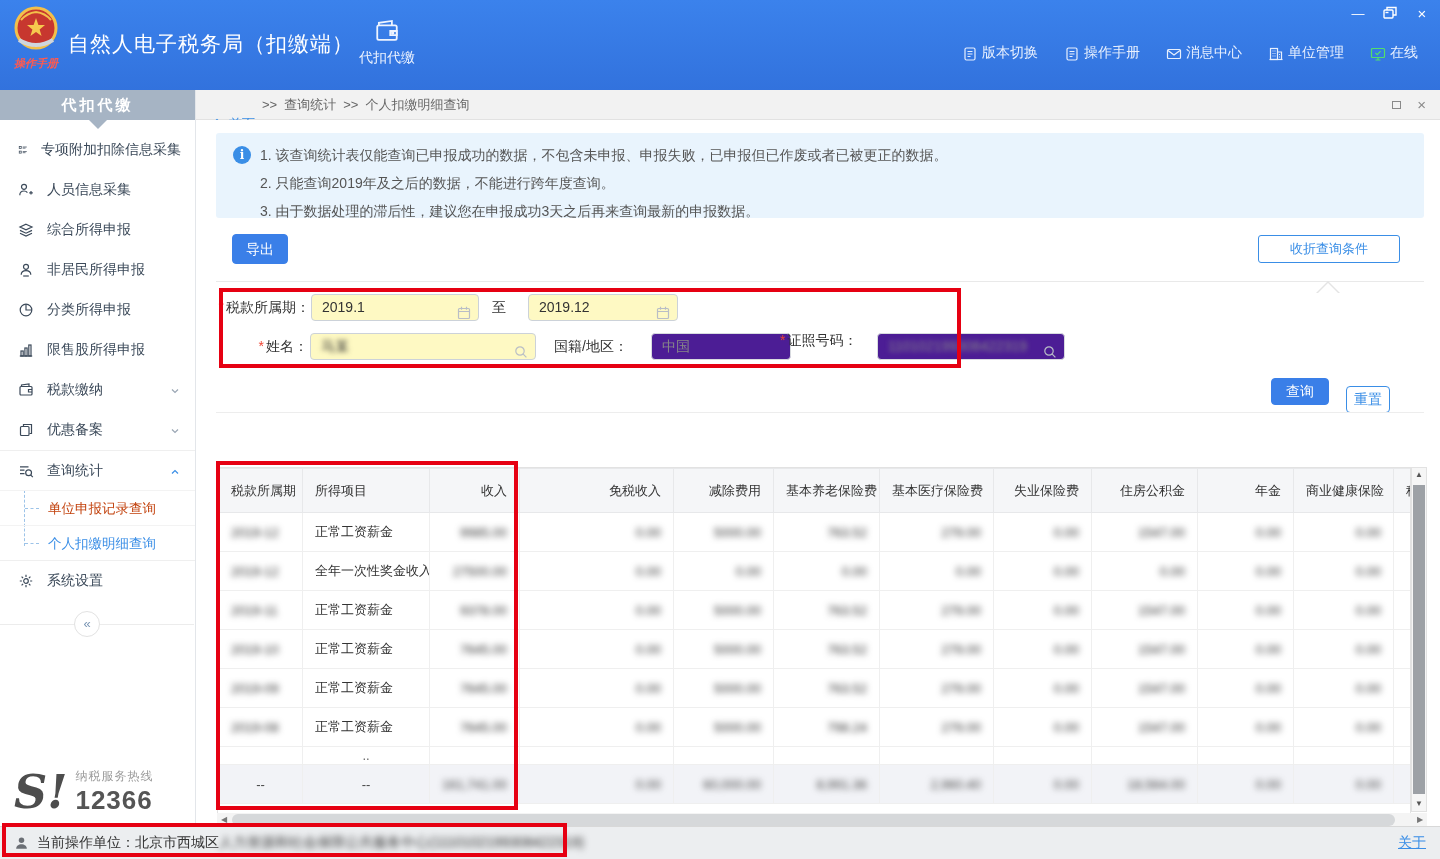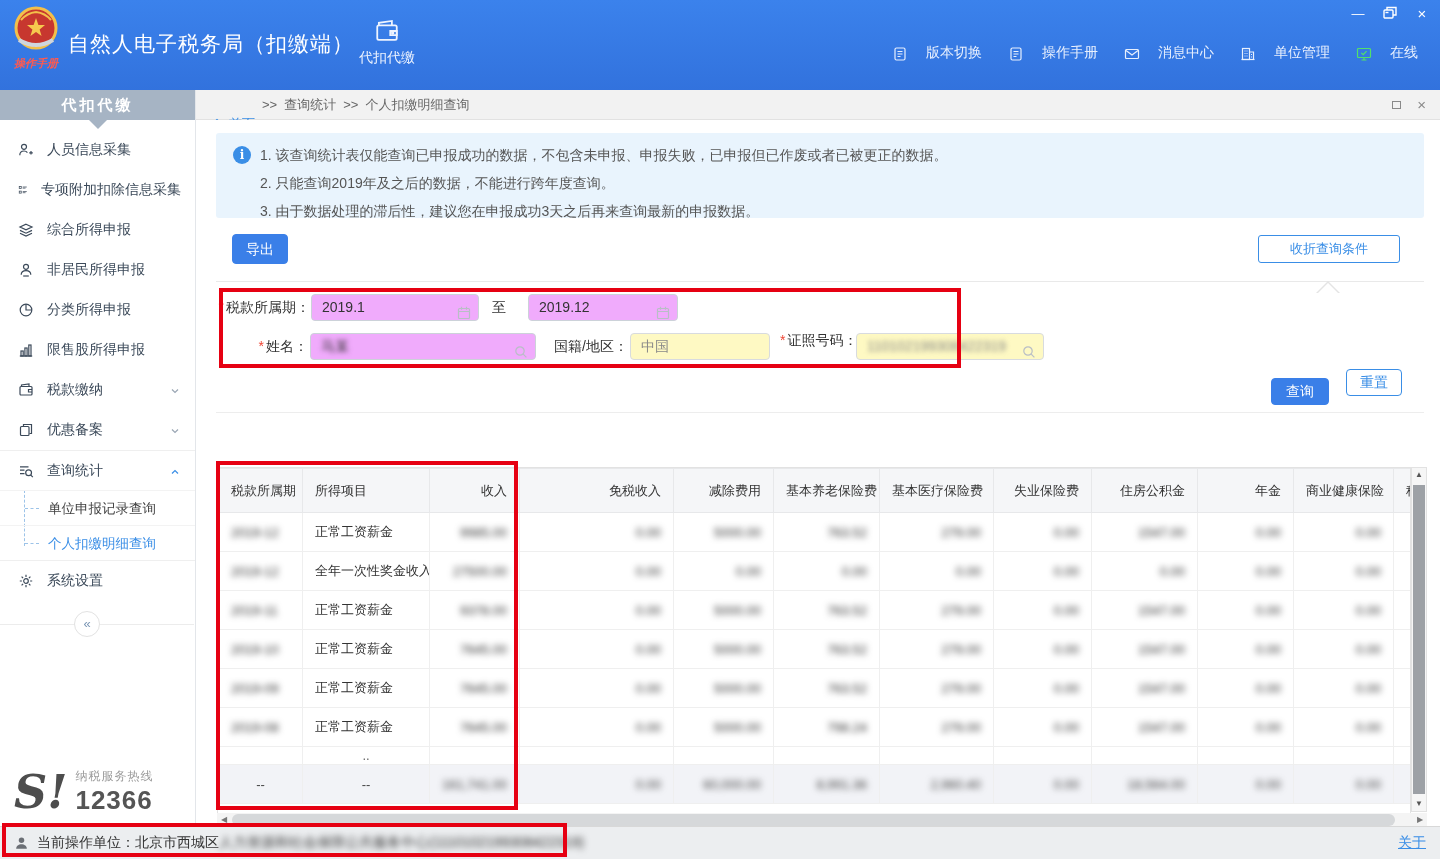--- a/index.html
+++ b/index.html
@@ -11,35 +11,35 @@
   
   .titlebar{position:absolute;left:0;top:0;width:1440px;height:90px;background:linear-gradient(180deg,#3b82ec,#3272dd);color:#fff;}
   .win-controls{position:absolute;top:6px;right:10px;display:flex;gap:16px;color:#fff;}
   .win-controls .wc{width:16px;height:14px;display:flex;align-items:center;justify-content:center;font-size:13px;cursor:default;}
   .emblem{position:absolute;left:8px;top:6px;width:56px;height:78px;text-align:center;}
   .emblem .cap{font-size:11px;font-weight:bold;font-style:italic;color:#ff5a4f;letter-spacing:0;}
   .app-title{position:absolute;left:68px;top:30px;font-size:21px;letter-spacing:1px;}
   .module-tab{position:absolute;left:348px;top:18px;width:78px;text-align:center;color:#eef4ff;}
   .module-tab .mt-label{display:block;margin-top:5px;font-size:14px;}
   .top-menu{position:absolute;right:22px;top:44px;display:flex;gap:26px;font-size:14px;color:#e8f0fe;}
-  .top-menu .tm-item{display:flex;align-items:center;gap:18px;cursor:default;}
+  .top-menu .tm-item{display:flex;align-items:center;gap:4px;cursor:default;}
 
   
   .sidebar{position:absolute;left:0;top:90px;width:196px;bottom:31px;background:#fff;border-right:1px solid #e3e6ea;}
   .side-header{position:relative;height:30px;background:#a6b4c4;color:#fff;text-align:center;line-height:30px;font-size:15px;font-weight:bold;letter-spacing:3px;}
   .side-header .tri{position:absolute;left:50%;margin-left:-9px;bottom:-14px;width:0;height:0;border:9px solid transparent;border-top-color:#a6b4c4;border-bottom-width:5px;}
   .side-menu{position:absolute;top:40px;left:0;right:0;}
   .s-item{position:relative;height:40px;display:flex;align-items:center;padding:0 14px 0 18px;color:#3c4a5a;font-size:14px;cursor:default;}
   .s-item .lbl{margin-left:13px;white-space:nowrap;}
   .s-item .chev{margin-left:auto;color:#9aa6b4;}
   .s-item.expanded{border-top:1px solid #efefef;}
   .s-item.expanded .chev{color:#3a8ee6;}
   .s-sub{position:relative;border-bottom:1px solid #efefef;}
   .s-sub:before{content:"";position:absolute;left:24px;top:0;bottom:14px;border-left:1px dashed #9cc3e8;}
-  .s-subitem{position:relative;height:35px;line-height:35px;padding-left:48px;font-size:13.5px;color:#404040;border-top:1px solid #f3f3f3;cursor:default;}
+  .s-subitem{position:relative;height:35px;line-height:35px;padding-left:48px;font-size:13.5px;color:#c2410c;border-top:1px solid #f3f3f3;cursor:default;}
   .s-subitem:before{content:"";position:absolute;left:25px;top:17px;width:14px;border-top:1px dashed #9cc3e8;}
   .s-subitem.active{color:#3a8ee6;}
   .collapse-row{position:absolute;left:0;right:1px;top:520px;height:28px;}
   .collapse-row:before{content:"";position:absolute;left:0;right:0;top:14px;border-top:1px solid #ececec;}
   .collapse-btn{position:absolute;left:74px;top:1px;width:26px;height:26px;border:1px solid #e2e2e2;border-radius:50%;background:#fff;color:#7a96b5;text-align:center;line-height:24px;font-size:13px;}
   .hotline{position:absolute;left:14px;bottom:12px;display:flex;align-items:center;gap:8px;}
   .hot-logo{font-family:"DejaVu Serif",serif;font-style:italic;font-weight:bold;font-size:46px;color:#4d4d4d;line-height:1;}
   .hot-label{font-size:12px;color:#9a9a9a;letter-spacing:1px;}
   .hot-number{font-size:26px;font-weight:bold;color:#555;letter-spacing:1px;}
 
@@ -59,25 +59,25 @@
   .btn-blue{background:#3a7fe8;color:#fff;border:1px solid #3a7fe8;}
   .btn-ghost{background:#fff;color:#3a8ee6;border:1px solid #3a8ee6;}
   .export-btn{position:absolute;left:36px;top:114px;width:56px;height:30px;line-height:28px;}
   .collapse-q-btn{position:absolute;right:40px;top:115px;width:142px;height:28px;line-height:26px;font-size:13px;border-radius:3px;}
   .q-divider{position:absolute;left:20px;right:16px;top:161px;border-top:1px solid #e9e9e9;}
   .q-caret{position:absolute;left:1120px;top:149px;width:0;height:0;border:12px solid transparent;border-bottom:12px solid #e4e4e4;}
   .q-caret:after{content:"";position:absolute;left:-10px;top:-8px;width:0;height:0;border:10px solid transparent;border-bottom:10px solid #fff;}
 
   .f-label{position:absolute;font-size:14px;color:#333;text-align:right;white-space:nowrap;}
   .f-label .req{color:#e43;margin-right:2px;}
-  .f-input{position:absolute;height:27px;border:1px solid #ccd2d9;border-radius:4px;background:#f0abfc;font-size:14px;color:#333;line-height:25px;padding:0 26px 0 10px;}
-  .f-input.disabled{background:#fef9c3;color:#888;border-color:#d8dbdf;}
+  .f-input{position:absolute;height:27px;border:1px solid #ccd2d9;border-radius:4px;background:#fef9c3;font-size:14px;color:#333;line-height:25px;padding:0 26px 0 10px;}
+  .f-input.disabled{background:#4c1d95;color:#888;border-color:#d8dbdf;margin-left:21px;}
   .f-input .fi-ic{position:absolute;right:6px;top:5px;color:#b9bec6;}
   .query-btn{position:absolute;left:1075px;top:258px;width:58px;height:27px;line-height:25px;}
-  .reset-btn{position:absolute;left:1150px;top:249px;width:56px;height:27px;line-height:25px;}
+  .reset-btn{position:absolute;left:1150px;top:266px;width:44px;height:27px;line-height:25px;}
   .panel-divider{position:absolute;left:20px;right:16px;top:292px;border-top:1px solid #ededed;}
 
   .tabs{position:absolute;left:21px;top:307px;display:flex;gap:19px;font-size:14px;color:#333;}
   .tab{padding:6px 3px 8px;border-bottom:2px solid #d9d9d9;cursor:default;white-space:nowrap;}
   .tab.active{color:#3a8ee6;border-bottom-color:#3a8ee6;}
 
   .tbl-wrap{position:absolute;left:21px;top:347px;width:1194px;height:431px;overflow:hidden;border:1px solid #e2e2e2;}
   table.grid{border-collapse:collapse;table-layout:fixed;width:1194px;font-size:13px;color:#333;}
   table.grid th{height:44px;background:#f5f6f8;font-weight:normal;border:1px solid #e7e8ea;padding:0 12px;white-space:nowrap;overflow:hidden;}
   table.grid td{height:39px;border:1px solid #efefef;padding:0 12px;background:#fff;white-space:nowrap;overflow:hidden;}
@@ -179,33 +179,33 @@
   </div>
 
   <div class="sidebar">
     <div class="side-header">
       <span>代扣代缴</span>
       <div class="tri"></div>
     </div>
     <div class="side-menu" id="side-menu">
         <div class="s-item">
           <svg class="ic " viewBox="0 0 16 16">
+            <rect x="2" y="2.5" width="3.2" height="3.2"></rect>
+            <rect x="2" y="9.8" width="3.2" height="3.2"></rect>
+            <path d="M7.5 3.2h6.5M7.5 5h4.5M7.5 10.5h6.5M7.5 12.3h4.5"></path>
+          </svg>
+          <span class="lbl">专项附加扣除信息采集</span>
+        </div>
+        <div class="s-item">
+          <svg class="ic " viewBox="0 0 16 16">
             <circle cx="6" cy="4.8" r="2.5"></circle>
             <path d="M1.8 13.2c0-2.6 1.9-4.2 4.2-4.2 1.4 0 2.7.6 3.4 1.6"></path>
             <path d="M11.2 10.8h3.6M13 9v3.6"></path>
           </svg>
           <span class="lbl">人员信息采集</span>
-        </div>
-        <div class="s-item">
-          <svg class="ic " viewBox="0 0 16 16">
-            <rect x="2" y="2.5" width="3.2" height="3.2"></rect>
-            <rect x="2" y="9.8" width="3.2" height="3.2"></rect>
-            <path d="M7.5 3.2h6.5M7.5 5h4.5M7.5 10.5h6.5M7.5 12.3h4.5"></path>
-          </svg>
-          <span class="lbl">专项附加扣除信息采集</span>
         </div>
         <div class="s-item">
           <svg class="ic " viewBox="0 0 16 16">
             <path d="M8 2.2l6 2.8-6 2.8-6-2.8z"></path>
             <path d="M2 8.4l6 2.8 6-2.8"></path>
             <path d="M2 11.2l6 2.8 6-2.8"></path>
           </svg>
           <span class="lbl">综合所得申报</span>
         </div>
         <div class="s-item">

